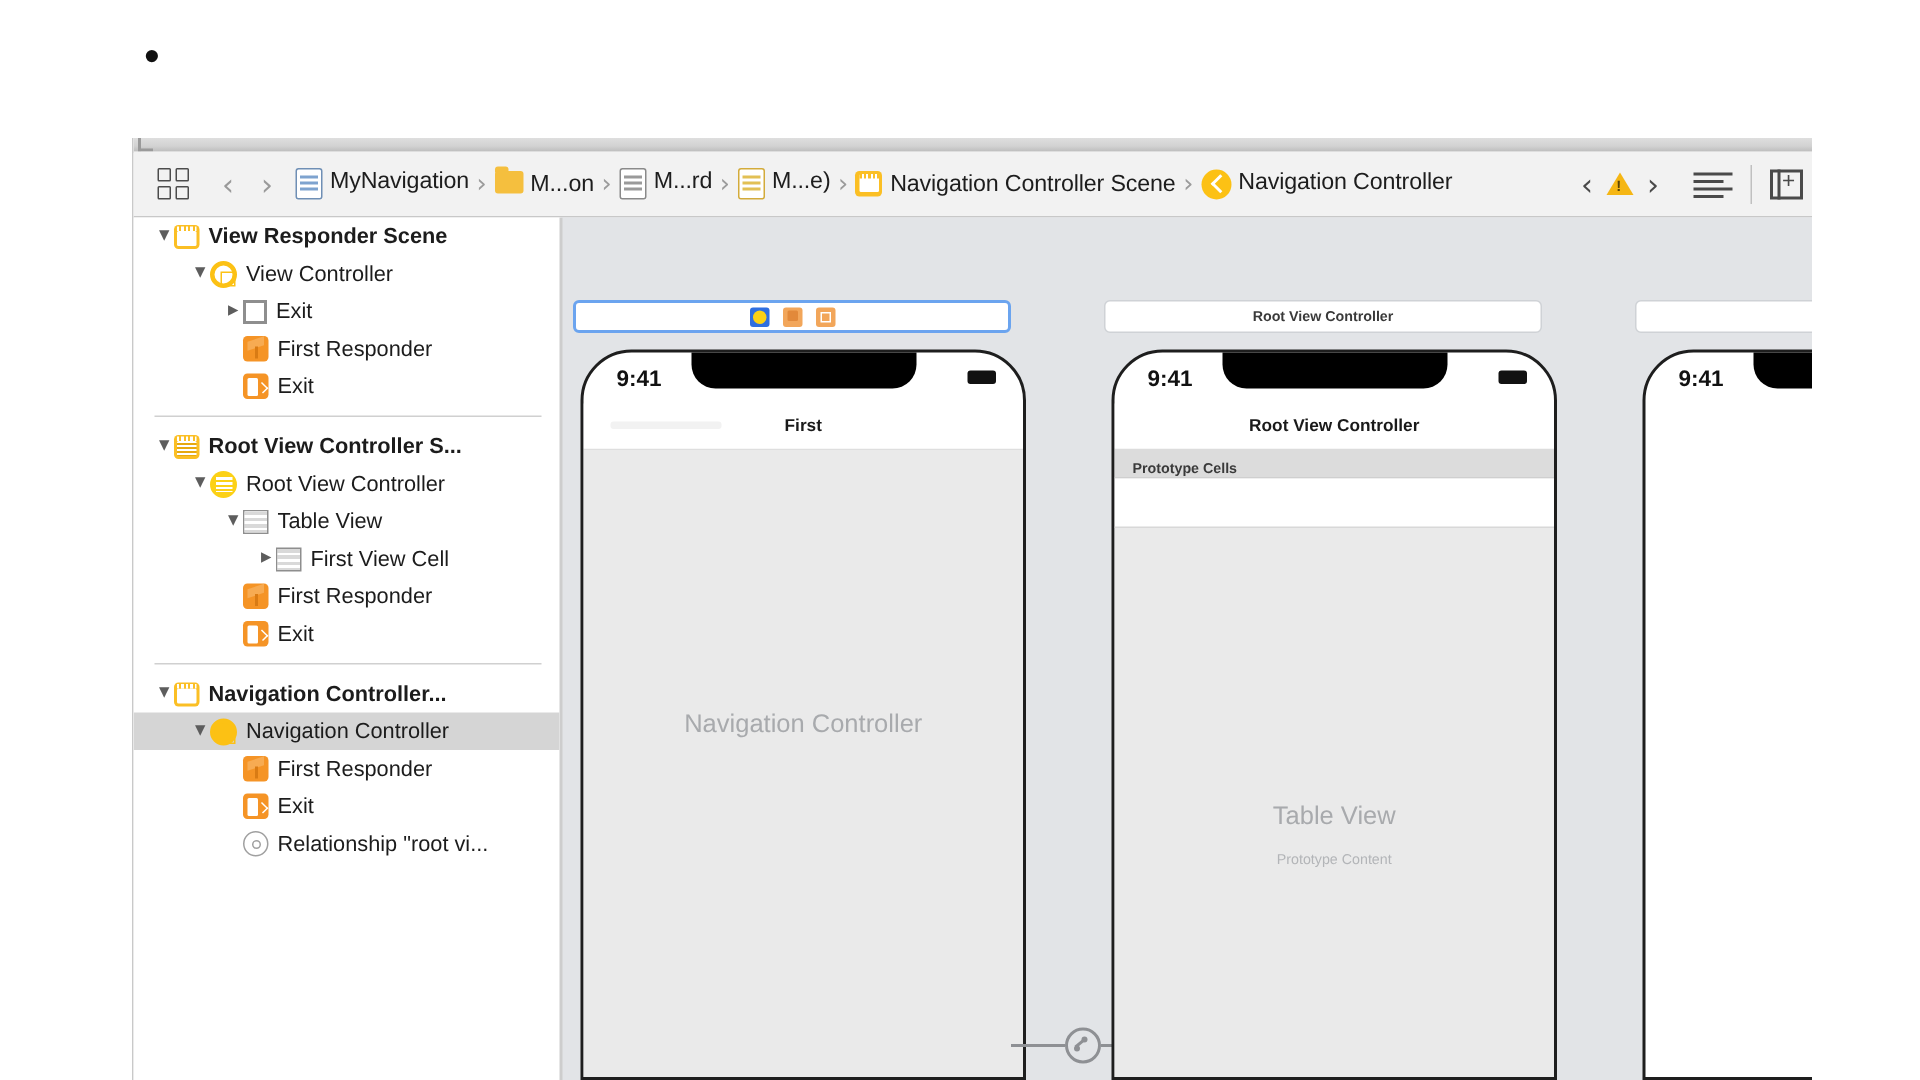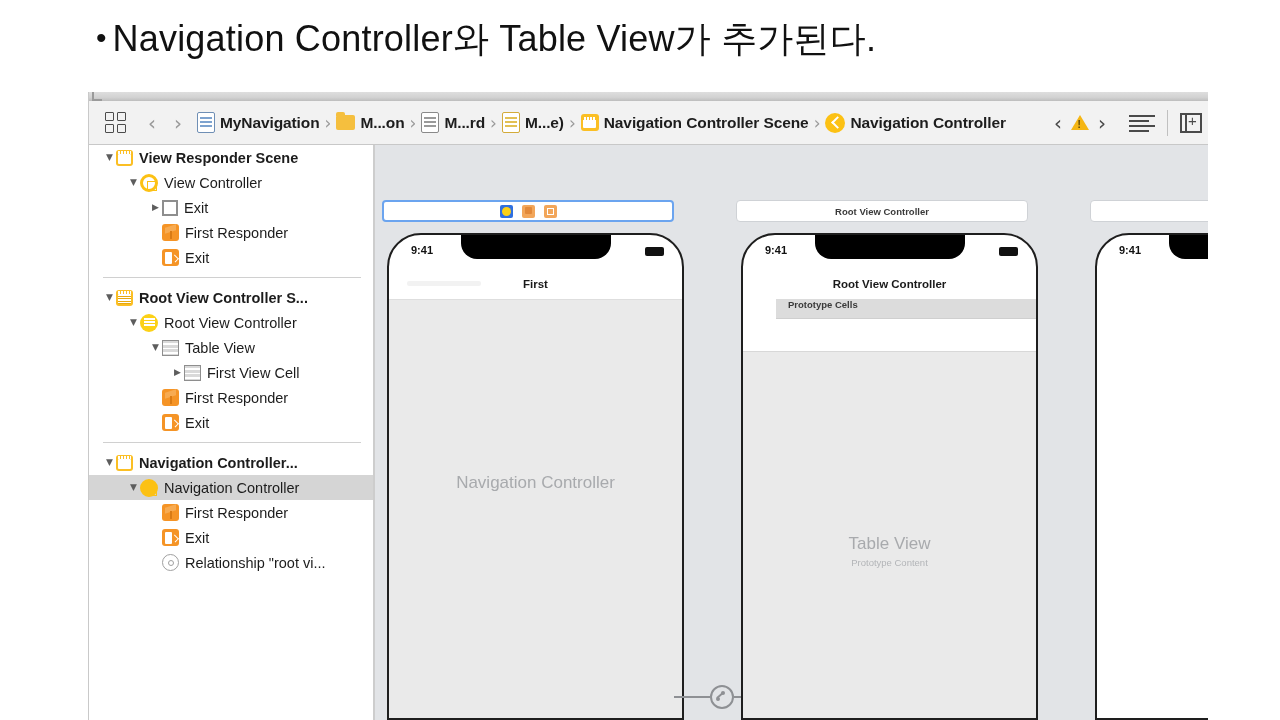--- a/index.html
+++ b/index.html
@@ -53,21 +53,21 @@
     display:grid;grid-template-columns:9px 9px;grid-template-rows:9px 9px;gap:3px;
     flex:none;
   }
   .jb-grid i{display:block;border:1.6px solid #4c4c4c;border-radius:1px;}
   .jb-arrow{
     font-size:20px;color:#9a9a9a;width:26px;text-align:center;flex:none;
     font-family:"DejaVu Sans",sans-serif;line-height:1;
   }
   .jb-arrow.dark{color:#4a4a4a;}
   .crumbs{display:flex;align-items:center;margin-left:6px;flex:none;}
-  .crumb{display:flex;align-items:center;flex:none;font-weight:bold;}
+  .crumb{display:flex;align-items:flex-start;flex:none;}
   .crumb-label{
     font-size:15.5px;color:#1d1d1d;white-space:nowrap;margin-left:5px;
     letter-spacing:-0.1px;
   }
   .crumb-sep{
     font-size:17px;color:#9b9b9b;margin:0 5px;font-family:"DejaVu Sans",sans-serif;
   }
   .jb-right{margin-left:auto;display:flex;align-items:center;padding-right:0px;}
   .warn-tri{
     width:0;height:0;border-left:9px solid transparent;border-right:9px solid transparent;
@@ -207,40 +207,39 @@
     position:absolute;background:#fff;border:2px solid #1e1e1e;
     border-top-left-radius:34px;border-top-right-radius:34px;overflow:hidden;
     box-sizing:border-box;
   }
   .notch{
     position:absolute;left:50%;top:-2px;transform:translateX(-50%);
     width:150px;height:26px;background:#000;
     border-bottom-left-radius:16px;border-bottom-right-radius:16px;
   }
   .statusbar{position:relative;height:34px;}
-  .st-time{position:absolute;left:22px;top:9px;font-size:11px;font-weight:bold;color:#111;}
+  .st-time{position:absolute;left:22px;top:9px;font-size:15px;font-weight:bold;color:#111;}
   .st-batt{position:absolute;right:18px;top:12px;width:19px;height:9px;background:#111;border-radius:2px;}
   .navbar-ios{
     height:30px;background:#fff;display:flex;align-items:center;justify-content:center;
     font-size:11.5px;font-weight:bold;color:#1a1a1a;position:relative;
   }
   .navbar-line{position:absolute;left:18px;top:12px;width:74px;height:5px;background:#f2f2f2;border-radius:2px;}
   .navbar-sep{height:1px;background:#dedede;}
   .content-ios{background:#eaeaea;position:absolute;left:0;right:0;bottom:0;top:65px;}
   .ph-center{
     position:absolute;left:0;right:0;text-align:center;color:#a8aaad;
   }
   .ph-title{font-size:17px;}
-  .ph-sub{font-size:9.5px;margin-top:3px;color:#b3b5b8;}
+  .ph-sub{font-size:9.5px;margin-top:14px;color:#b3b5b8;}
 
   .proto-header{
-    height:20px;background:#dcdcdc;display:flex;align-items:flex-start;
+    height:20px;background:#dcdcdc;display:flex;align-items:flex-end;
     font-size:9.5px;font-weight:bold;color:#3a3a3a;padding-left:12px;box-sizing:border-box;
     border-bottom:1px solid #cfcfcf;
-    margin-left:33px;
   }
   .proto-cell{height:32px;background:#fff;border-bottom:1px solid #d8d8d8;}
 
   
   .segue{position:absolute;display:flex;align-items:center;}
   .segue .ln{height:2px;background:#8e9094;}
   .segue .circ{
     width:20px;height:20px;border-radius:50%;border:2px solid #8e9094;background:transparent;
     position:relative;flex:none;
   }
@@ -259,21 +258,20 @@
   
   .canvas-edge{position:absolute;left:0;top:0;width:1px;height:575px;background:#cdcdcd;}
 </style>
 </head>
 <body>
 
 <div class="slide">
 
   <div class="bullet-line">
     <span class="bullet-dot">•</span>
-    <span class="bullet-text">Navigation Controller와 Table View가 추가된다.</span>
   </div>
 
   <div class="xcode">
 
     <div class="tabstrip">
       <div class="tabedge"></div>
       <div class="tabedge2"></div>
     </div>
 
     <div class="jumpbar">

